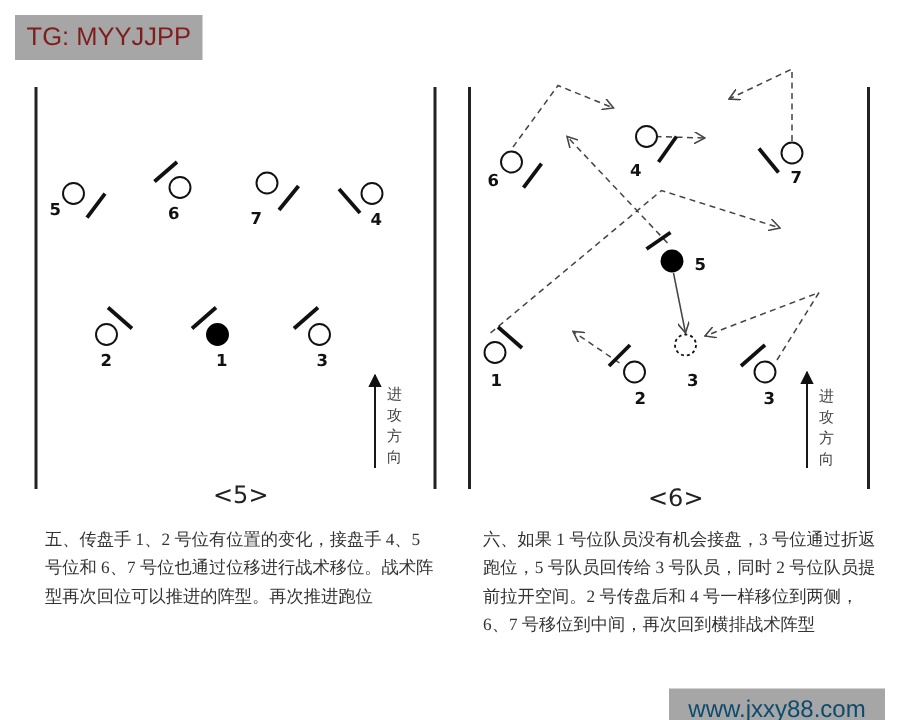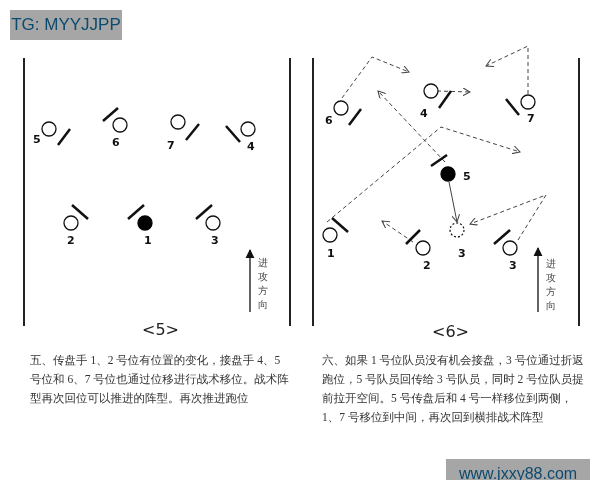--- a/index.html
+++ b/index.html
@@ -1,17 +1,17 @@
 <!DOCTYPE html>
 <html><head>
 <meta charset="utf-8">
 <style>
   html, body { margin:0; padding:0; }
   body { width:600px; height:480px; background:#ffffff; position:relative; overflow:hidden; font-family:"DejaVu Sans", sans-serif; }
-  .tg-badge { position:absolute; left:10px; top:10px; width:112px; height:30px; background:#a6a6a6; color:#0c4a6e; font-family:"Liberation Sans", sans-serif; font-size:17px; line-height:30px; text-align:center; }
+  .tg-badge { position:absolute; left:10px; top:10px; width:125px; height:30px; background:#a6a6a6; color:#7f1d1d; font-family:"Liberation Sans", sans-serif; font-size:17px; line-height:30px; text-align:center; }
   .watermark { position:absolute; left:446px; top:459px; width:144px; height:30px; background:#a6a6a6; color:#0c4a6e; font-family:"Liberation Sans", sans-serif; font-size:16px; line-height:30px; text-align:center; }
   svg.diagram { position:absolute; left:0; top:0; }
   .caption { position:absolute; font-family:Liberation Serif, serif; font-size:11.5px; line-height:19px; color:#333333; }
   .cap-left { left:30px; top:351px; width:262px; }
   .cap-right { left:322px; top:351px; width:262px; }
   .fig-label { position:absolute; font-family:"DejaVu Sans", sans-serif; font-size:16px; color:#222; }
   .num { font-family:"DejaVu Sans", sans-serif; font-weight:bold; font-size:11px; fill:#111; }
   .dir { font-family:"DejaVu Sans", sans-serif; font-size:10px; fill:#444; }
 </style>
 </head>
@@ -142,15 +142,15 @@
       <text class="dir" x="546" y="295">方</text>
       <text class="dir" x="546" y="309">向</text>
     </g>
   </g>
 </svg>
 
 <div class="fig-label" style="left:142px; top:320px;">&lt;5&gt;</div>
 <div class="fig-label" style="left:432px; top:322px;">&lt;6&gt;</div>
 
 <div class="caption cap-left">五、传盘手 1、2 号位有位置的变化，接盘手 4、5 号位和 6、7 号位也通过位移进行战术移位。战术阵型再次回位可以推进的阵型。再次推进跑位</div>
-<div class="caption cap-right">六、如果 1 号位队员没有机会接盘，3 号位通过折返跑位，5 号队员回传给 3 号队员，同时 2 号位队员提前拉开空间。5 号传盘后和 4 号一样移位到两侧，1、7 号移位到中间，再次回到横排战术阵型</div>
+<div class="caption cap-right">六、如果 1 号位队员没有机会接盘，3 号位通过折返跑位，5 号队员回传给 3 号队员，同时 2 号位队员提前拉开空间。2 号传盘后和 4 号一样移位到两侧，6、7 号移位到中间，再次回到横排战术阵型</div>
 
 <div class="watermark">www.jxxy88.com</div>
 
 </body></html>

